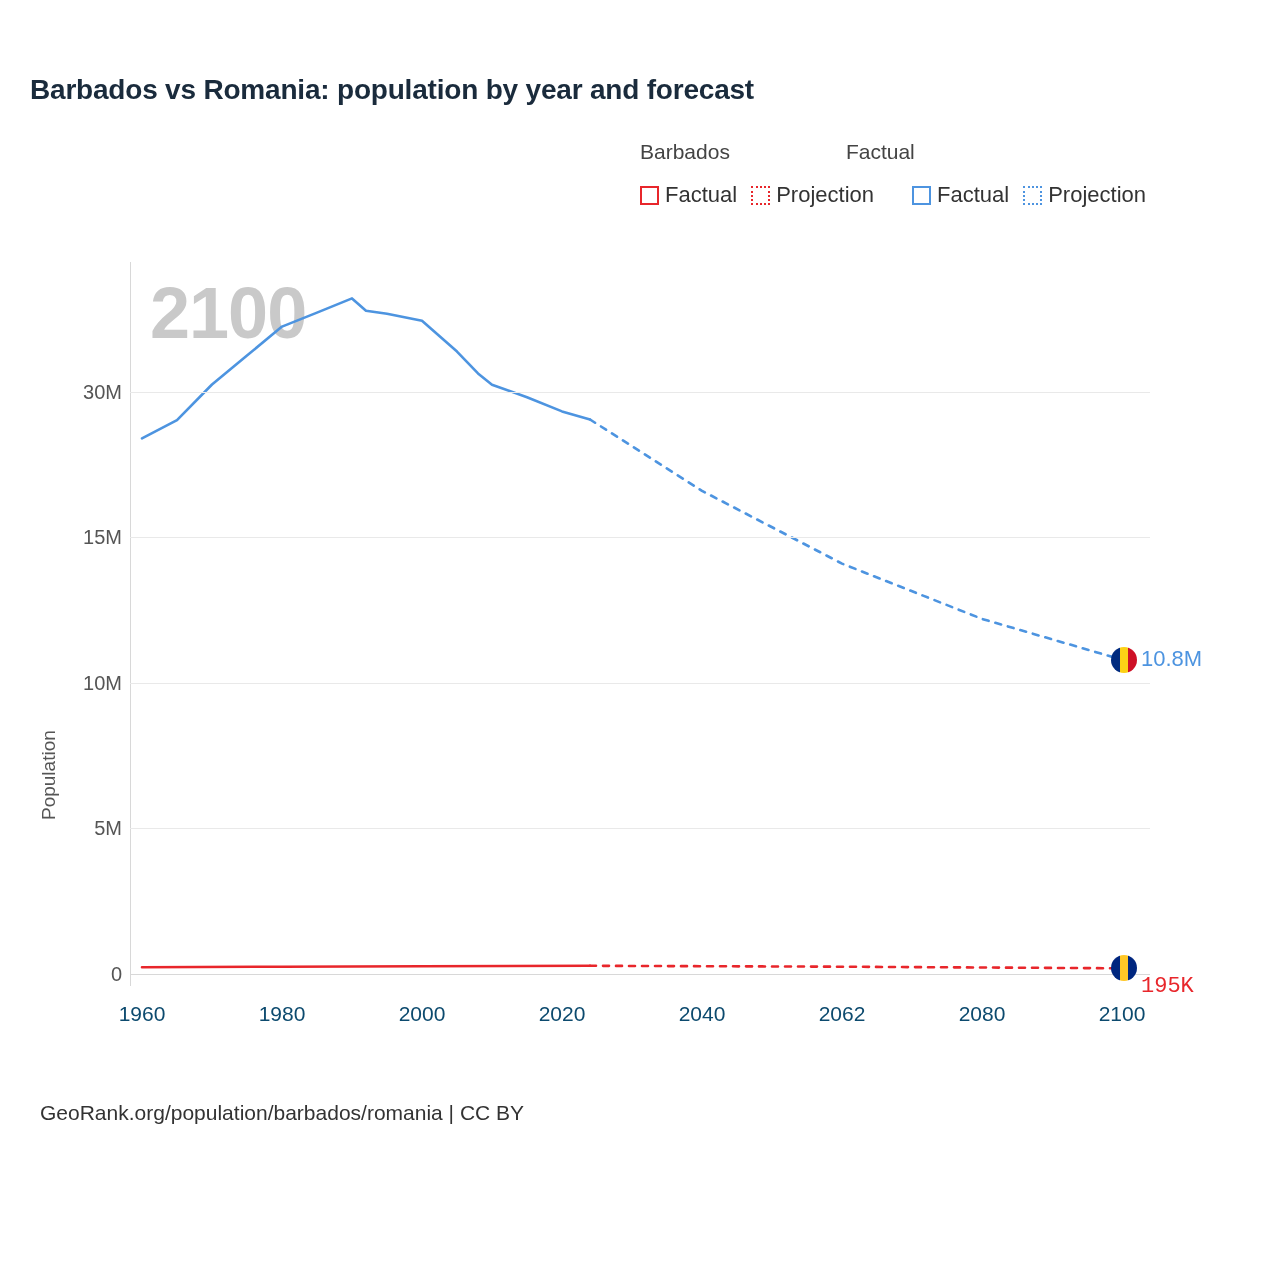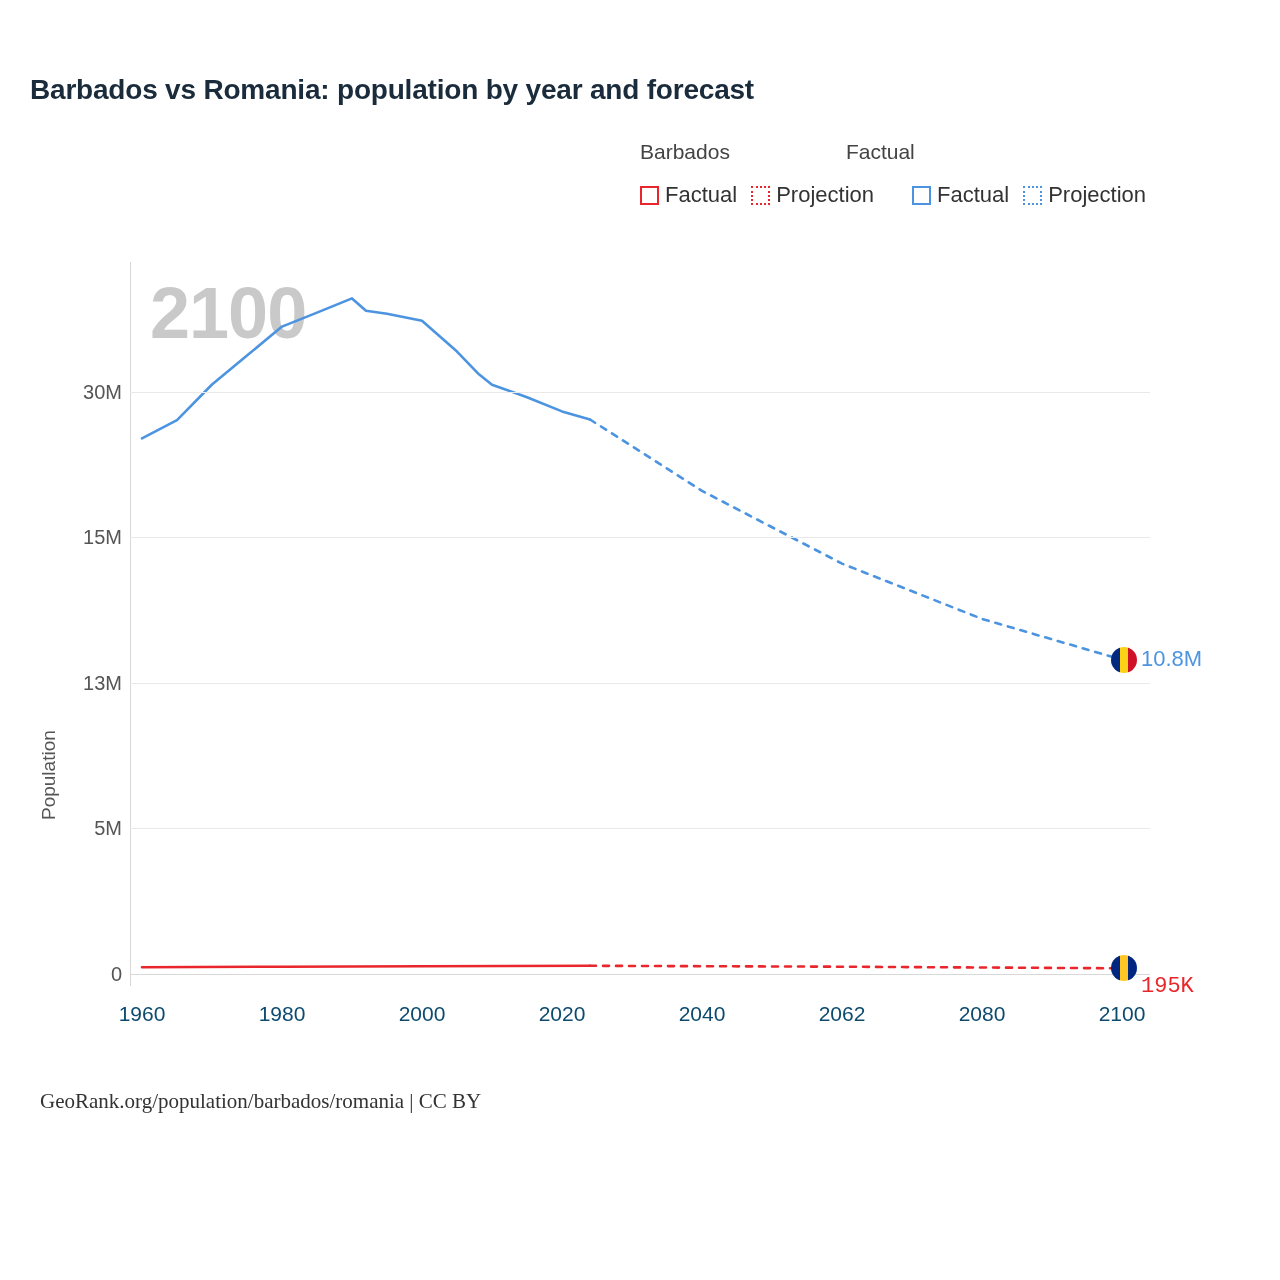--- a/index.html
+++ b/index.html
@@ -159,21 +159,21 @@
 
   .footer {
     position: absolute;
     left: 40px;
     top: 1086px;
     width: 1200px;
     font-size: 21px;
     color: #333;
     line-height: 1.45;
   }
-  .footer-line2 { margin-top: 0; font-family: Liberation Serif, serif; }
+  .footer-line2 { margin-top: 12px; }
   svg.series { position: absolute; left: 0; top: 0; }
 </style>
 </head>
 <body>
 
 <div class="page">
 
   <div class="title">Barbados vs Romania: population by year and forecast</div>
 
   <div class="legend">
@@ -216,21 +216,21 @@
         <path d="M460.0 157.5 L572.0 228.8 L712.0 301.6 L852.0 356.9 L992.0 397.7" fill="none" stroke="#4d94e0" stroke-width="2.6" stroke-linejoin="round" stroke-linecap="round" stroke-dasharray="6 7"></path>
         <path d="M12.0 705.3 L152.0 704.7 L292.0 704.3 L460.0 703.8" fill="none" stroke="#e8262b" stroke-width="2.6" stroke-linejoin="round" stroke-linecap="round"></path>
         <path d="M460.0 703.8 L712.0 704.7 L992.0 706.3" fill="none" stroke="#e8262b" stroke-width="2.6" stroke-linejoin="round" stroke-linecap="round" stroke-dasharray="6 7"></path>
       </svg>
     <div id="grid-layer">
         <div class="axis-baseline" style="top: 712px;"></div>
         <div class="y-label-text" style="top: 712px;">0</div>
         <div class="gridline" style="top: 566.468px;"></div>
         <div class="y-label-text" style="top: 566.468px;">5M</div>
         <div class="gridline" style="top: 420.936px;"></div>
-        <div class="y-label-text" style="top: 420.936px;">13M</div>
+        <div class="y-label-text" style="top: 420.936px;">10M</div>
         <div class="gridline" style="top: 275.404px;"></div>
         <div class="y-label-text" style="top: 275.404px;">15M</div>
         <div class="gridline" style="top: 129.872px;"></div>
         <div class="y-label-text" style="top: 129.872px;">30M</div>
       </div>
     <div id="ticks-layer">
         <div class="x-tick" style="left: 12px;">1960</div>
         <div class="x-tick" style="left: 152px;">1980</div>
         <div class="x-tick" style="left: 292px;">2000</div>
         <div class="x-tick" style="left: 432px;">2020</div>

